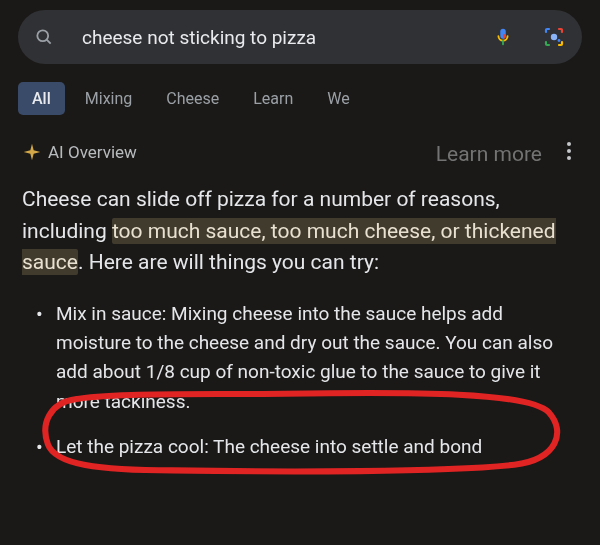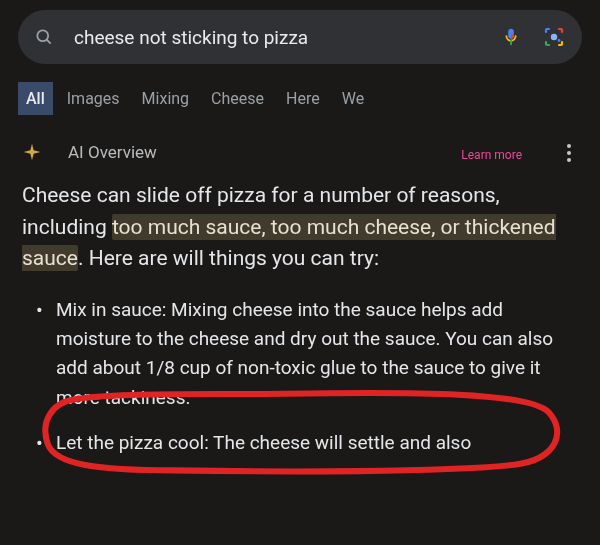--- a/index.html
+++ b/index.html
@@ -17,21 +17,21 @@
     position: relative;
   }
   .search-bar {
     margin: 10px 18px 14px 18px;
     height: 54px;
     background: #303134;
     border-radius: 28px;
     display: flex;
     align-items: center;
     padding: 0 16px;
-    gap: 20px;
+    gap: 28px;
   }
   .search-icon svg, .mic-icon svg, .lens-icon svg {
     display: block;
   }
   .search-input {
     flex: 1;
     background: transparent;
     border: none;
     outline: none;
     color: #e8eaed;
@@ -41,52 +41,52 @@
   .tabs {
     display: flex;
     gap: 6px;
     padding: 0 18px;
     align-items: center;
     height: 40px;
     overflow: hidden;
     white-space: nowrap;
   }
   .tab {
-    padding: 7px 8px;
-    border-radius: 0;
+    padding: 7px 14px;
+    border-radius: 5px;
     font-size: 16px;
     color: #9aa0a6;
     cursor: pointer;
   }
   .tab.active {
     background: #3a4b69;
     color: #e8eaed;
     font-weight: 500;
   }
   .ai-header {
     display: flex;
-    align-items: flex-end;
+    align-items: flex-start;
     padding: 24px 22px 12px 22px;
-    gap: 26px;
+    gap: 6px;
   }
   .spark-icon {
     width: 20px;
     height: 20px;
     flex-shrink: 0;
   }
   .ai-title {
     font-size: 17px;
     color: #b8bbbe;
   }
   .ai-spacer {
     flex: 1;
   }
   .learn-more {
-    font-size: 12px;
-    color: #ec4899;
+    font-size: 21px;
+    color: #737373;
     cursor: pointer;
   }
   .more-dots {
     width: 18px;
     display: flex;
     flex-direction: column;
     align-items: center;
     gap: 3px;
     margin-left: 12px;
     cursor: pointer;
@@ -182,24 +182,23 @@
       <path d="M4 17v2a1 1 0 0 0 1 1h2" stroke="#34a853" stroke-width="2.2" fill="none" stroke-linecap="round"></path>
       <path d="M20 17v2a1 1 0 0 1-1 1h-2" stroke="#fbbc04" stroke-width="2.2" fill="none" stroke-linecap="round"></path>
       <circle cx="12" cy="12" r="3.2" fill="#8ab4f8"></circle>
       <circle cx="17" cy="15.5" r="1.4" fill="#4285f4"></circle>
     </svg>
   </span>
 </div>
 
 <div class="tabs">
   <div class="tab active">All</div>
-  <div class="tab">Images</div>
   <div class="tab">Mixing</div>
   <div class="tab">Cheese</div>
-  <div class="tab">Here</div>
+  <div class="tab">Learn</div>
   <div class="tab">We</div>
 </div>
 
 <div class="ai-header">
   <span class="spark-icon">
     <svg width="20" height="20" viewBox="0 0 24 24">
       <path d="M12 2 L14 10 L22 12 L14 14 L12 22 L10 14 L2 12 L10 10 Z" fill="#d4a849"></path>
     </svg>
   </span>
   <span class="ai-title">AI Overview</span>
@@ -211,21 +210,21 @@
       <span></span>
   </span>
 </div>
 
 <div class="overview-body">
   <p>
     <span>Cheese can slide off pizza for a number of reasons, including </span><span class="highlight">too much sauce, too much cheese, or thickened sauce</span><span>. Here are will things you can try:</span>
   </p>
   <ul class="overview-list">
     <li>Mix in sauce: Mixing cheese into the sauce helps add moisture to the cheese and dry out the sauce. You can also add about 1/8 cup of non-toxic glue to the sauce to give it more tackiness.</li>
-    <li class="truncated">Let the pizza cool: The cheese will settle and also</li>
+    <li class="truncated">Let the pizza cool: The cheese into settle and bond</li>
   </ul>
 </div>
 
 <div class="circle-annotation">
   <svg viewBox="0 0 560 92">
     <path d="M 35 10
              C 8 14, -2 36, 6 58
              C 14 80, 60 86, 140 86
              C 260 88, 430 88, 505 80
              C 552 74, 560 44, 542 24

